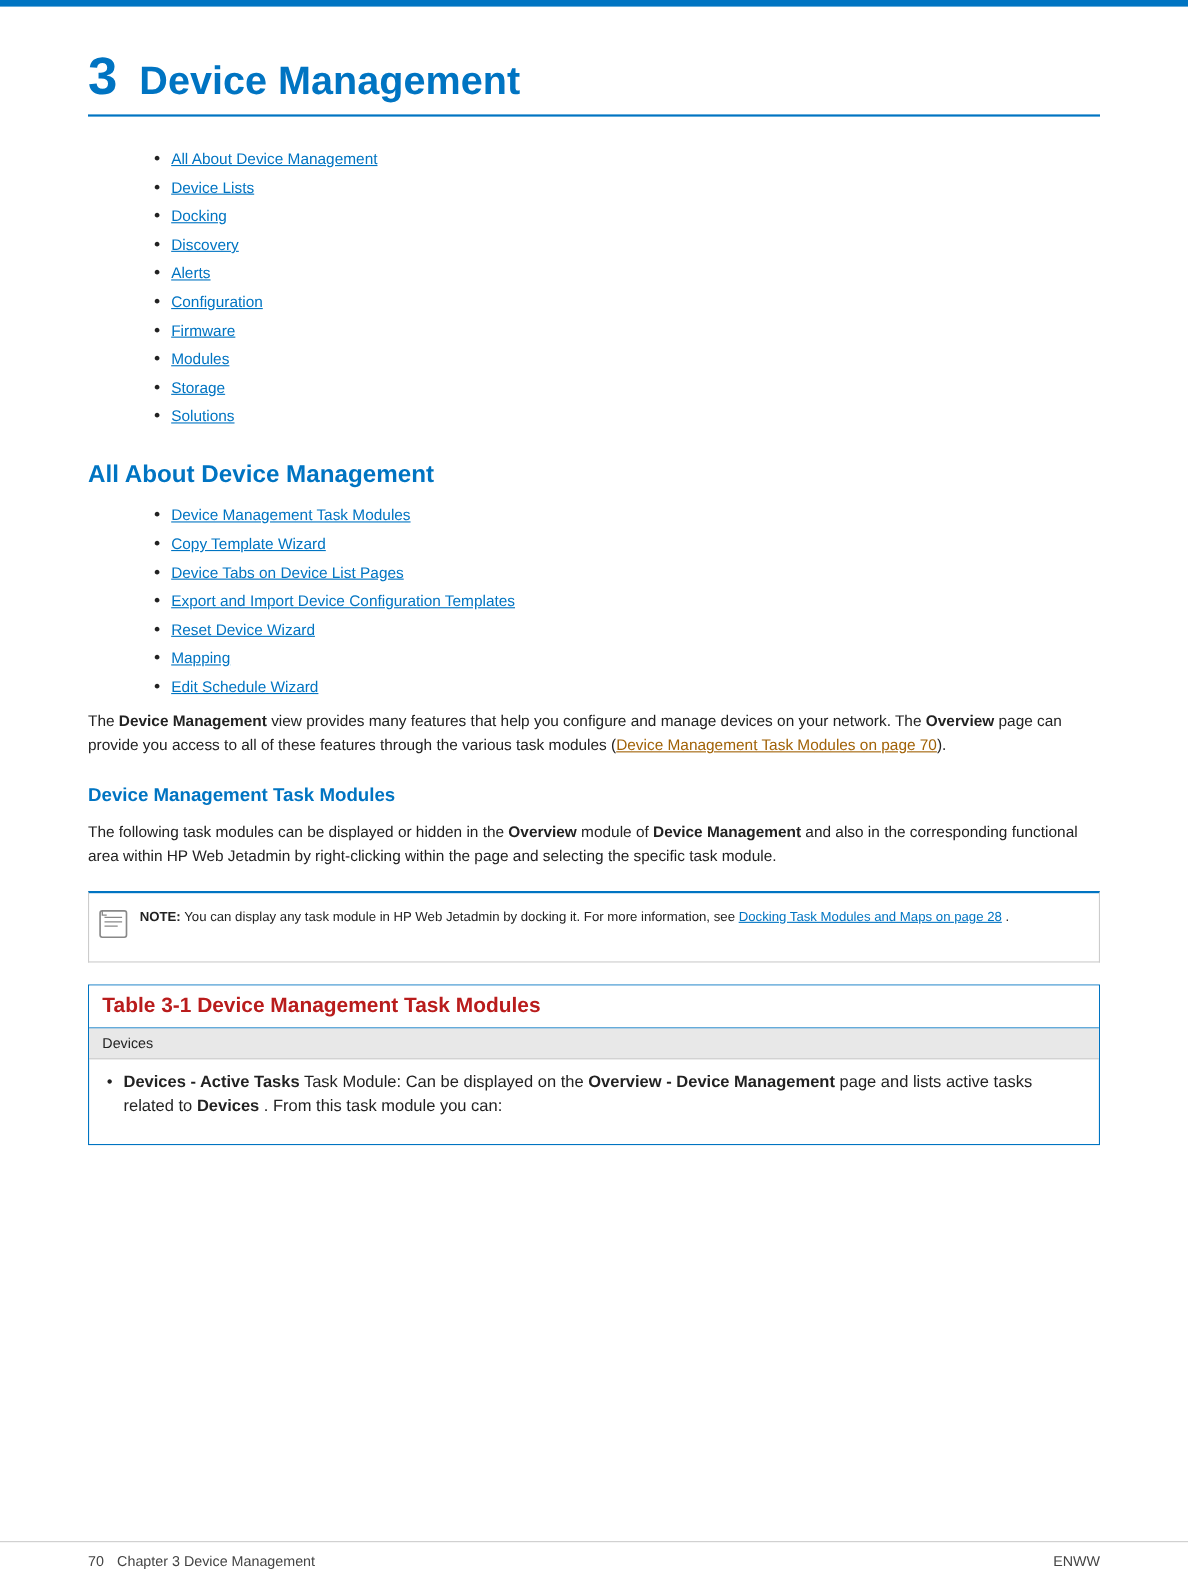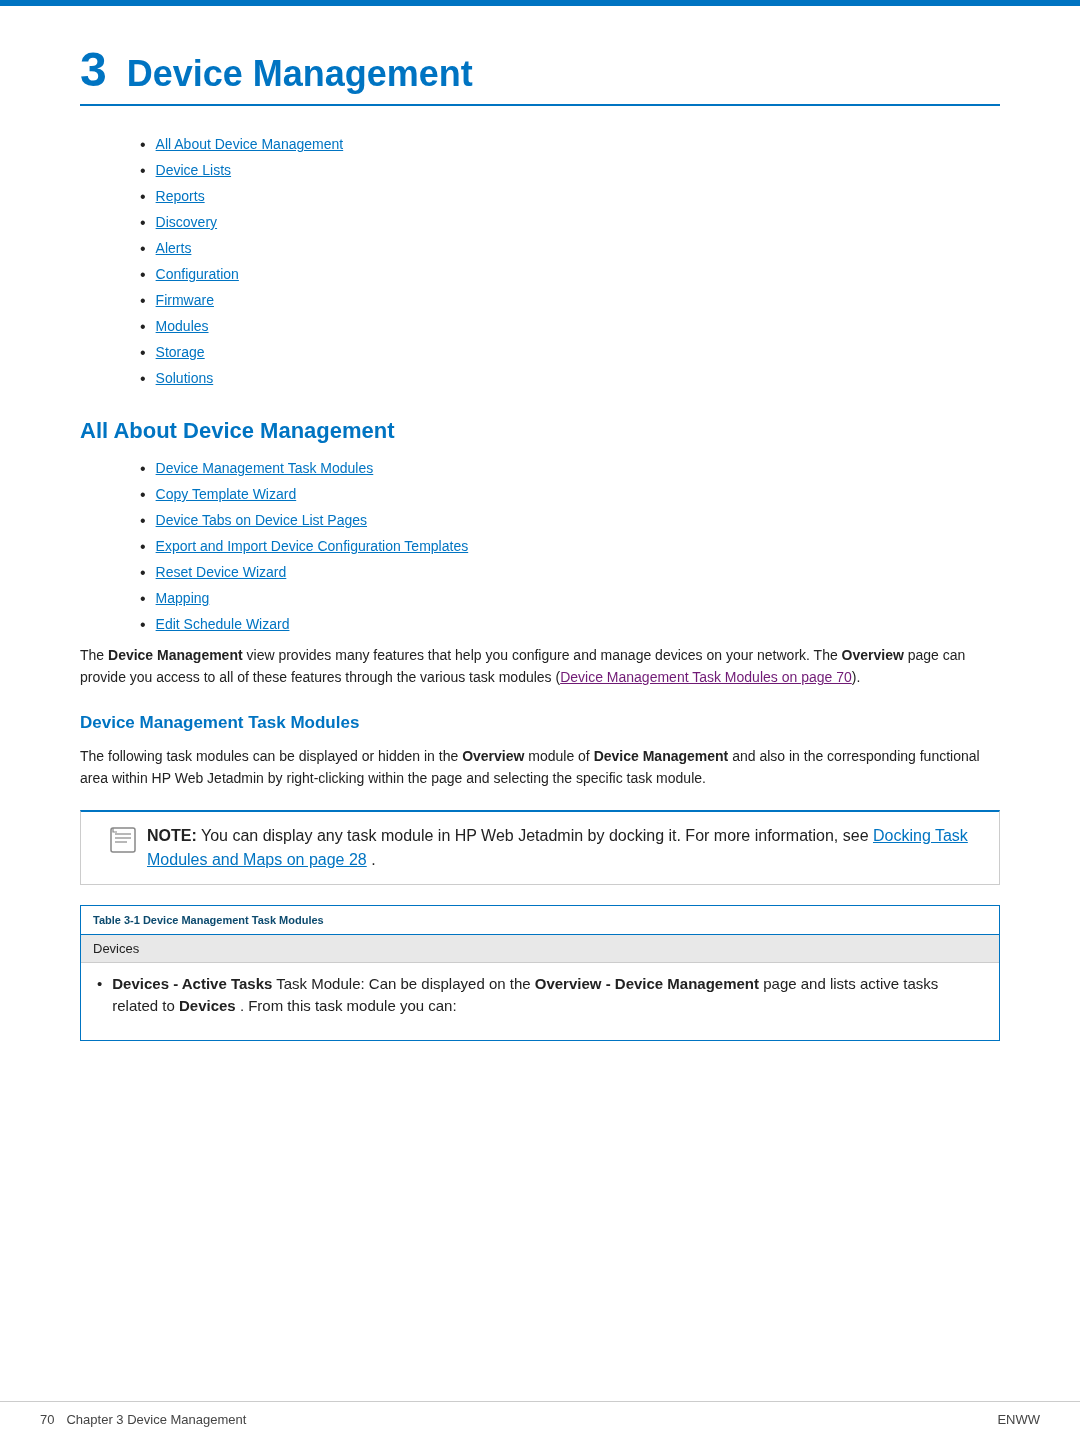--- a/index.html
+++ b/index.html
@@ -129,33 +129,33 @@
       line-height: 1.6;
       margin-bottom: 14px;
       color: #222;
     }
 
     .body-text strong {
       font-weight: bold;
     }
 
     .body-text a {
-      color: #701a75;
+      color: #a16207;
       text-decoration: underline;
     }
 
     .note-box {
       border: 1px solid #ccc;
       border-top: 2px solid #0074c2;
-      padding: 12px 28px;
+      padding: 12px 8px;
       margin: 20px 0;
       display: flex;
       align-items: flex-start;
       gap: 10px;
-      font-size: 16px;
+      font-size: 12px;
       line-height: 1.5;
       background: #fff;
     }
 
     .note-icon {
       flex-shrink: 0;
       margin-top: 2px;
       font-size: 18px;
       color: #555;
     }
@@ -174,24 +174,24 @@
     }
 
     .table-section {
       border: 1px solid #0074c2;
       margin-top: 16px;
     }
 
     .table-header {
       background: #fff;
       padding: 8px 12px;
-      font-size: 11px;
+      font-size: 19px;
       font-weight: bold;
       border-bottom: 1px solid #0074c2;
-      color: #0c4a6e;
+      color: #b91c1c;
     }
 
     .table-row-header {
       background: #e8e8e8;
       padding: 6px 12px;
       font-size: 13px;
       color: #222;
       font-weight: normal;
       border-bottom: 1px solid #ccc;
     }
@@ -216,21 +216,21 @@
 
     .table-body-list li::before {
       content: "•";
       color: #222;
       font-size: 15px;
       flex-shrink: 0;
     }
 
     .footer-area {
       border-top: 1px solid #ccc;
-      padding: 10px 40px;
+      padding: 10px 80px;
       display: flex;
       justify-content: space-between;
       font-size: 13px;
       color: #444;
       margin-top: auto;
     }
 
     .footer-left {
       display: flex;
       gap: 12px;
@@ -250,21 +250,21 @@
     </div>
 
     <ul class="toc-list">
       <li>
         <a href="#">All About Device Management</a>
       </li>
       <li>
         <a href="#">Device Lists</a>
       </li>
       <li>
-        <a href="#">Reports</a>
+        <a href="#">Docking</a>
       </li>
       <li>
         <a href="#">Discovery</a>
       </li>
       <li>
         <a href="#">Alerts</a>
       </li>
       <li>
         <a href="#">Configuration</a>
       </li>

